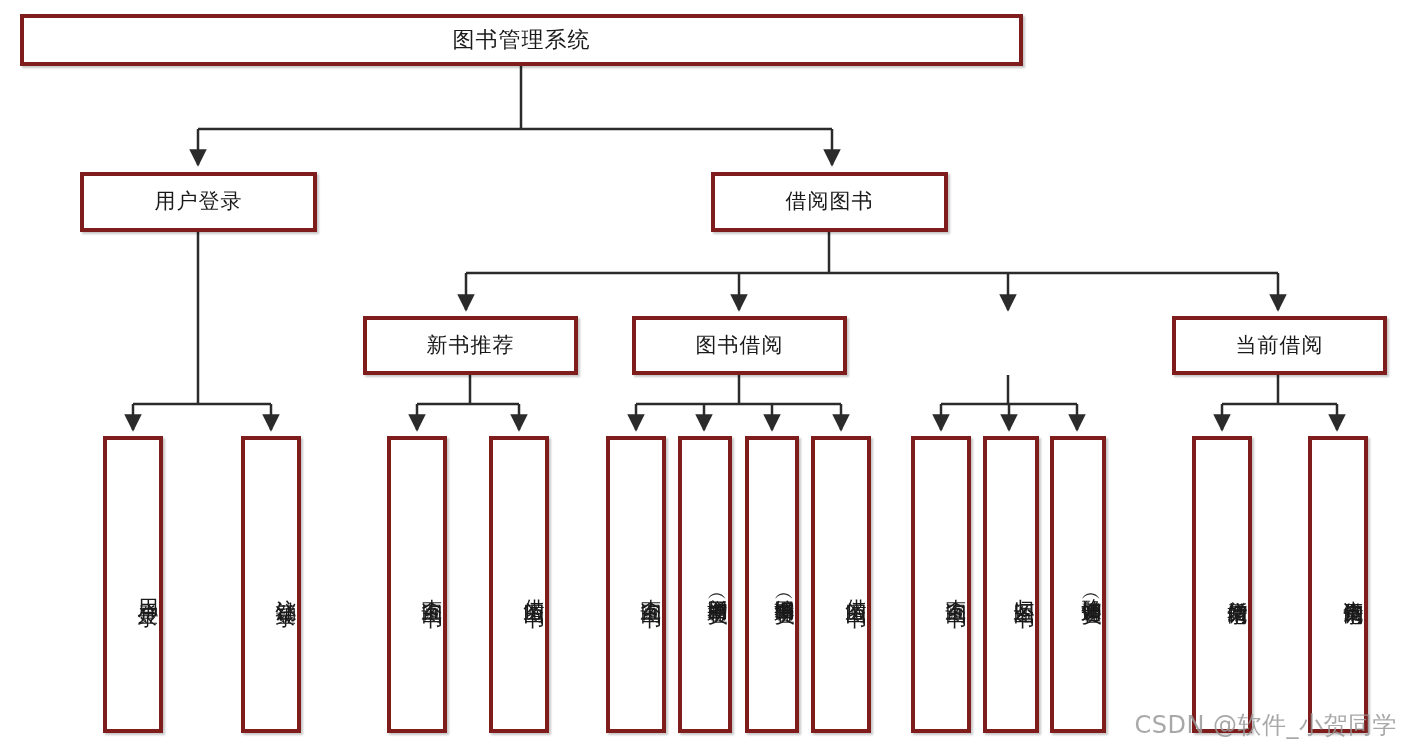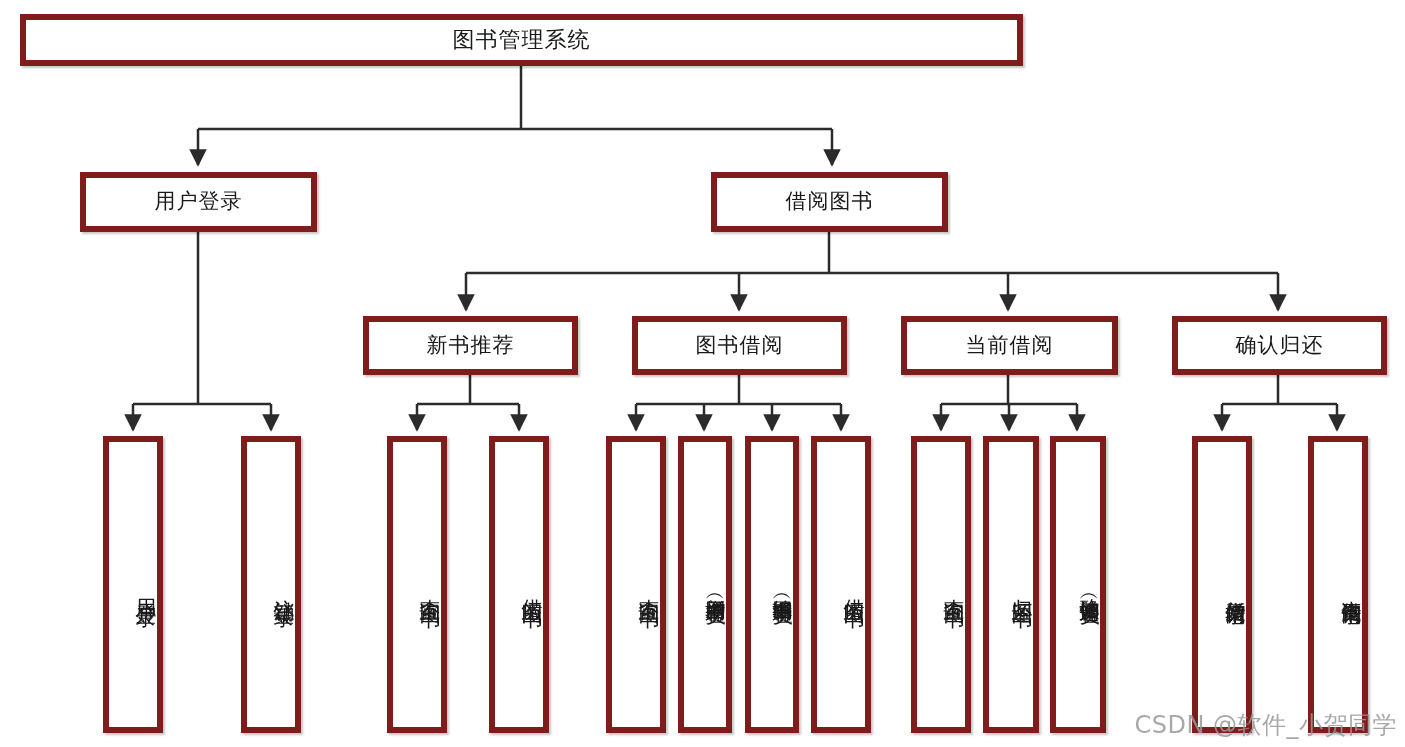--- a/index.html
+++ b/index.html
@@ -22,21 +22,21 @@
     left: 0;
     top: 0;
     width: 1405px;
     height: 747px;
     pointer-events: none;
   }
   .node {
     position: absolute;
     box-sizing: border-box;
     background: #ffffff;
-    border: 6px solid #7f1d1d;
+    border: 4px solid #7f1d1d;
     box-shadow: 2px 2px 2px rgba(0,0,0,0.22);
     display: flex;
     align-items: center;
     justify-content: center;
     color: #1a1a1a;
   }
   .node.horiz {
     font-size: 21px;
     letter-spacing: 1px;
     line-height: 1.2;
@@ -140,25 +140,22 @@
   <div class="node horiz" style="left:711px; top:172px; width:237px; height:60px;">
     <span>借阅图书</span>
   </div>
 
   <div class="node horiz" style="left:363px; top:316px; width:215px; height:59px;">
     <span>新书推荐</span>
   </div>
   <div class="node horiz" style="left:632px; top:316px; width:215px; height:59px;">
     <span>图书借阅</span>
   </div>
-  <div class="node horiz" style="left:901px; top:316px; width:217px; height:59px;">
+  <div class="node horiz" style="left:1172px; top:316px; width:215px; height:59px;">
     <span>当前借阅</span>
-  </div>
-  <div class="node horiz" style="left:1172px; top:316px; width:215px; height:59px;">
-    <span>确认归还</span>
   </div>
 
   <div class="node vert" style="left:103px; top:436px; width:60px; height:297px;">
     <span class="vtext">用户登录</span>
   </div>
   <div class="node vert" style="left:241px; top:436px; width:60px; height:297px;">
     <span class="vtext">注销登录</span>
   </div>
 
   <div class="node vert" style="left:387px; top:436px; width:60px; height:297px;">

